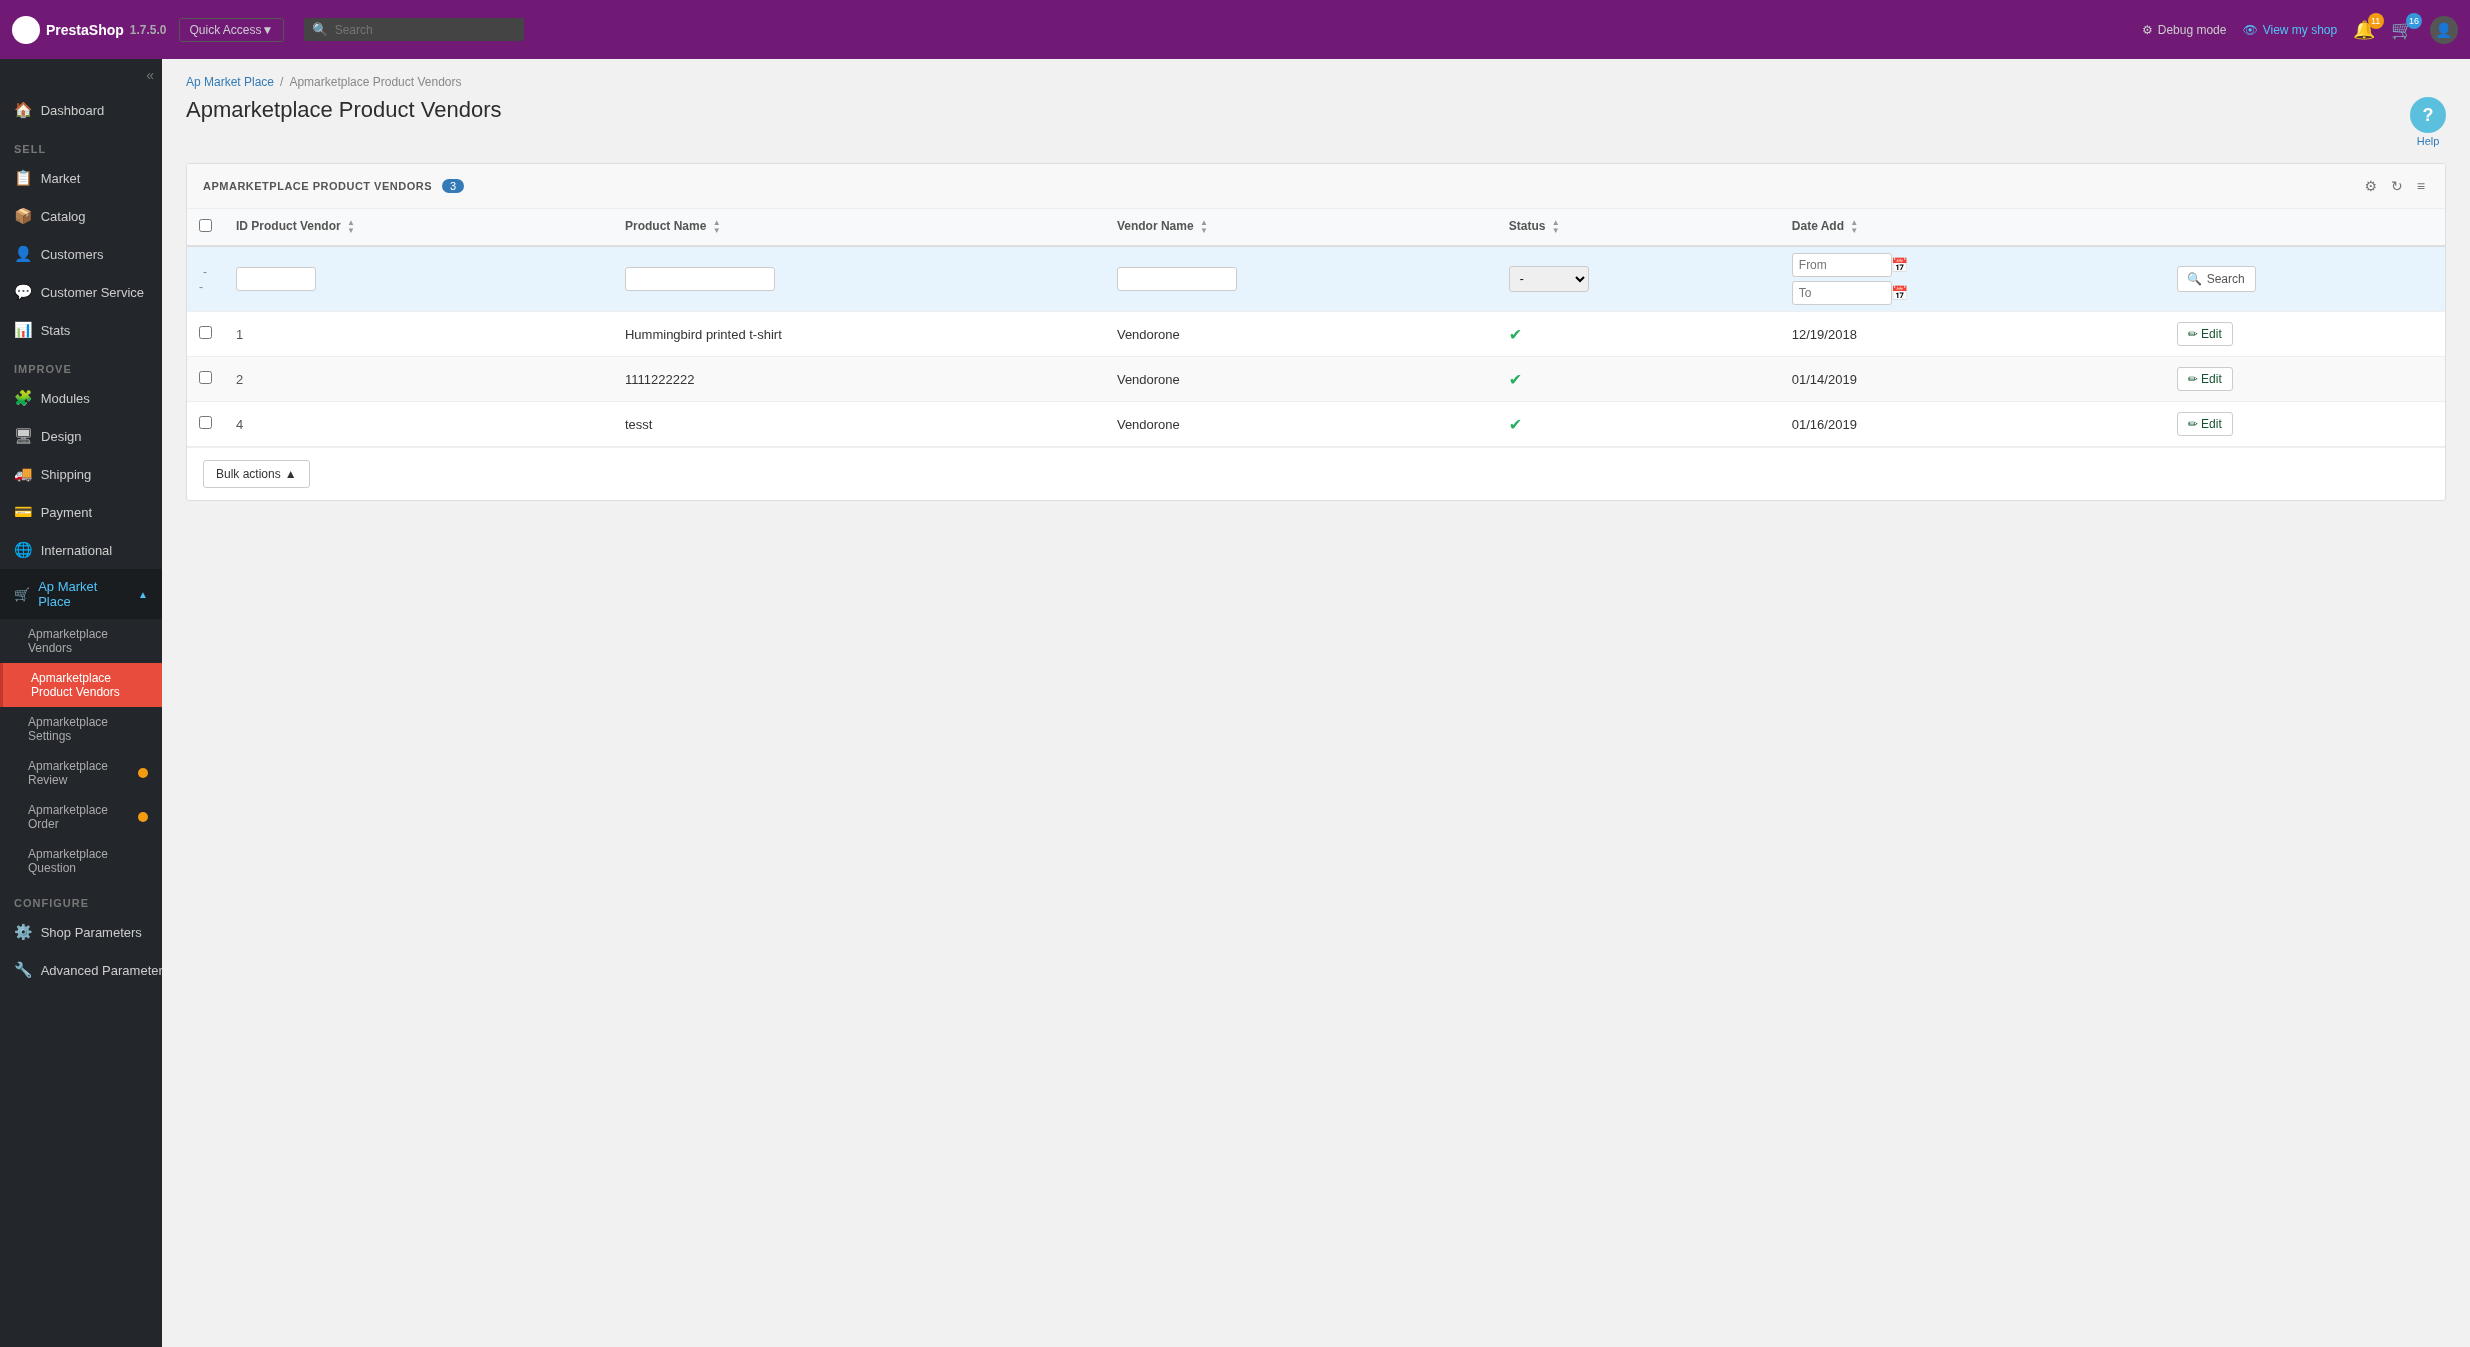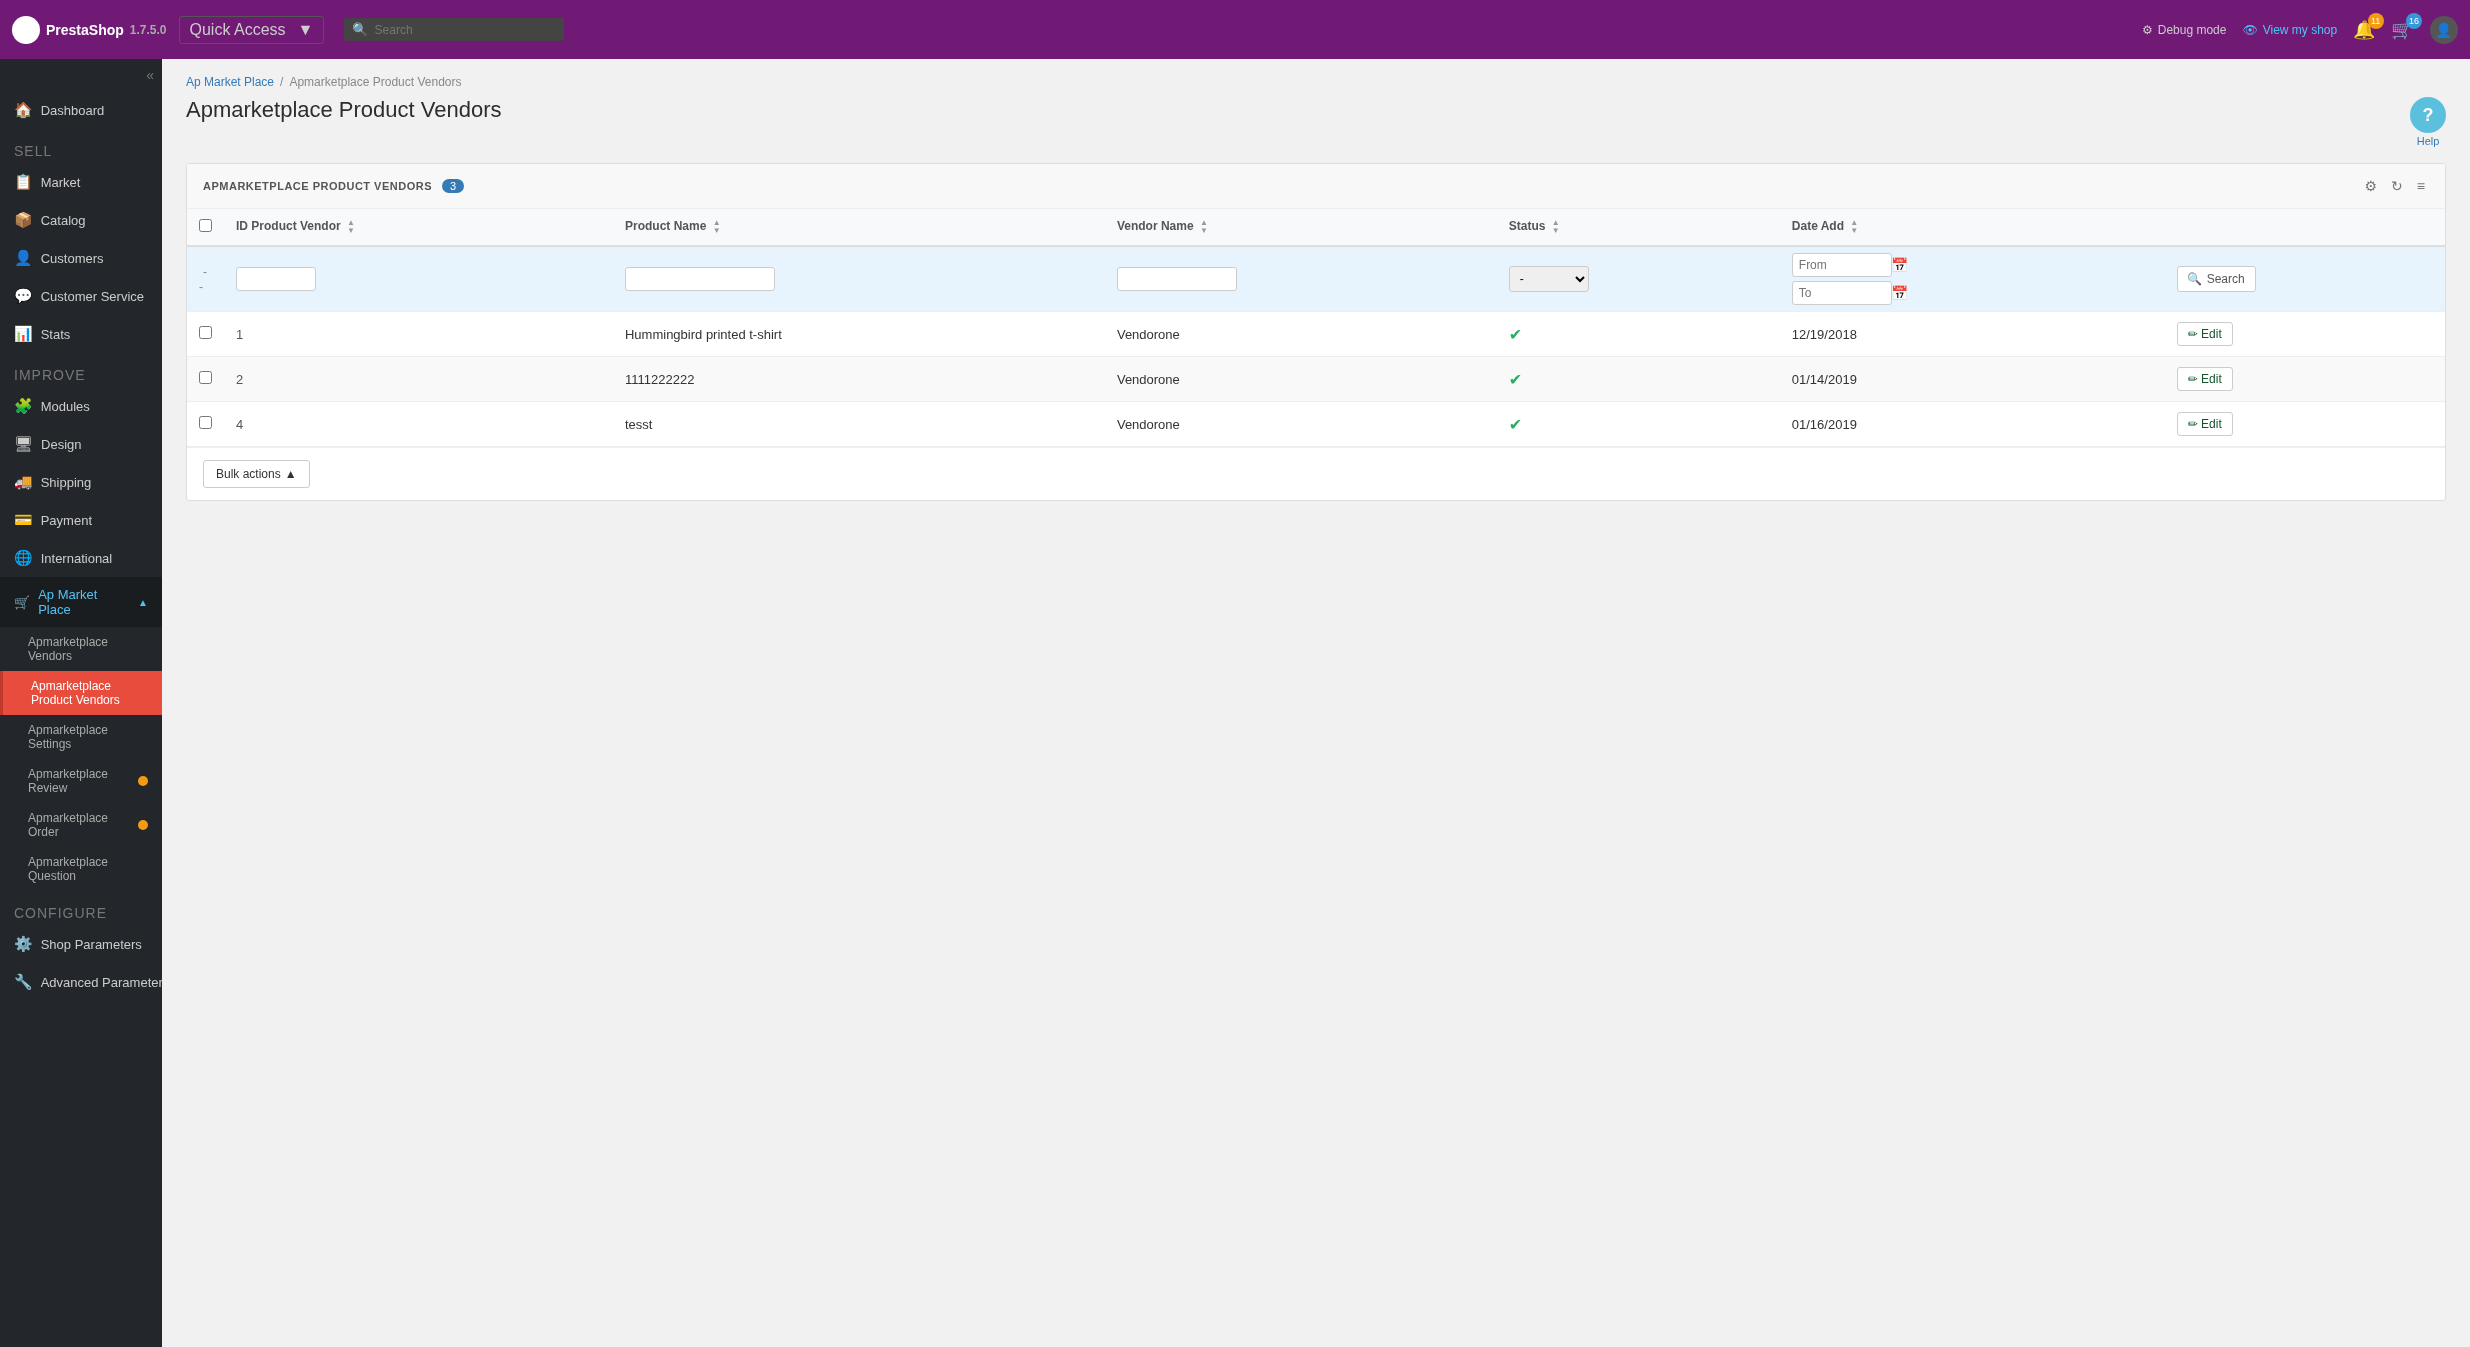--- a/index.html
+++ b/index.html
@@ -3,40 +3,40 @@
   <meta charset="utf-8">
   <style>
     * { box-sizing: border-box; margin: 0; padding: 0; }
     body { font-family: 'Segoe UI', Arial, sans-serif; font-size: 13px; background: #f1f1f1; color: #333; display: flex; flex-direction: column; height: 100vh; overflow: hidden; }
 
     
     .topbar { background: #701a75; height: 59px; display: flex; align-items: center; padding: 12px 12px; gap: 12px; flex-shrink: 0; z-index: 100; }
     .topbar-logo { display: flex; align-items: center; gap: 6px; color: #fff; font-weight: bold; font-size: 14px; }
     .topbar-logo .logo-icon { width: 28px; height: 28px; background: #fff; border-radius: 50%; display: flex; align-items: center; justify-content: center; font-size: 16px; }
     .topbar-version { color: #aaa; font-size: 12px; }
-    .topbar-quick { background: transparent; border: 1px solid #555; color: #ccc; padding: 4px 10px; border-radius: 3px; cursor: pointer; font-size: 16px; display: flex; align-items: center; gap: 12px; }
+    .topbar-quick { background: transparent; border: 1px solid #555; color: #ccc; padding: 4px 10px; border-radius: 3px; cursor: pointer; font-size: 12px; display: flex; align-items: center; gap: 0; }
     .topbar-search { display: flex; align-items: center; background: #444; border-radius: 3px; padding: 4px 8px; gap: 6px; flex: 0 0 220px; margin-left: 8px; }
     .topbar-search input { background: transparent; border: none; outline: none; color: #ccc; font-size: 12px; width: 100%; }
     .topbar-right { margin-left: auto; display: flex; align-items: center; gap: 16px; color: #ccc; font-size: 12px; }
     .topbar-right .debug-mode { display: flex; align-items: center; gap: 5px; cursor: pointer; }
     .topbar-right .view-shop { display: flex; align-items: center; gap: 5px; color: #4fc3f7; cursor: pointer; }
     .topbar-icon-btn { position: relative; color: #ccc; cursor: pointer; font-size: 18px; }
     .badge { position: absolute; top: -6px; right: -8px; background: #f39c12; color: #fff; border-radius: 50%; font-size: 9px; width: 16px; height: 16px; display: flex; align-items: center; justify-content: center; }
     .badge.blue { background: #3498db; }
     .avatar { width: 28px; height: 28px; border-radius: 50%; background: #555; display: flex; align-items: center; justify-content: center; color: #fff; font-size: 14px; cursor: pointer; }
 
     
     .layout { display: flex; flex: 1; overflow: hidden; }
 
     
     .sidebar { width: 162px; background: #23272b; color: #ccc; display: flex; flex-direction: column; overflow-y: auto; flex-shrink: 0; }
     .sidebar-collapse { padding: 8px; text-align: right; cursor: pointer; color: #777; font-size: 14px; }
     .sidebar-nav-item { display: flex; align-items: center; gap: 8px; padding: 10px 14px; cursor: pointer; font-size: 13px; color: #ccc; white-space: nowrap; overflow: hidden; }
     .sidebar-nav-item .nav-icon { font-size: 15px; flex-shrink: 0; }
-    .sidebar-section-label { padding: 14px 14px 4px; font-size: 14px; font-weight: normal; color: #777; letter-spacing: 1px; text-transform: uppercase; }
+    .sidebar-section-label { padding: 14px 14px 4px; font-size: 11px; font-weight: bold; color: #777; letter-spacing: 1px; text-transform: uppercase; }
     .sidebar-sub-item { padding: 8px 14px 8px 28px; cursor: pointer; color: #aaa; font-size: 12px; display: flex; align-items: center; gap: 6px; }
     .sidebar-sub-item.active { background: #e74c3c; color: #fff; border-left: 3px solid #c0392b; }
     .sidebar-parent-item { display: flex; align-items: center; gap: 8px; padding: 10px 14px; cursor: pointer; font-size: 13px; color: #4fc3f7; background: #1a1d20; }
     .dot-badge { width: 10px; height: 10px; border-radius: 50%; background: #f39c12; margin-left: auto; flex-shrink: 0; }
 
     
     .main { flex: 1; overflow-y: auto; padding: 0; background: #f1f1f1; }
     .main-header { padding: 16px 24px 8px; }
     .breadcrumb { display: flex; align-items: center; gap: 6px; color: #888; font-size: 12px; margin-bottom: 8px; }
     .breadcrumb a { color: #337ab7; text-decoration: none; cursor: pointer; }

